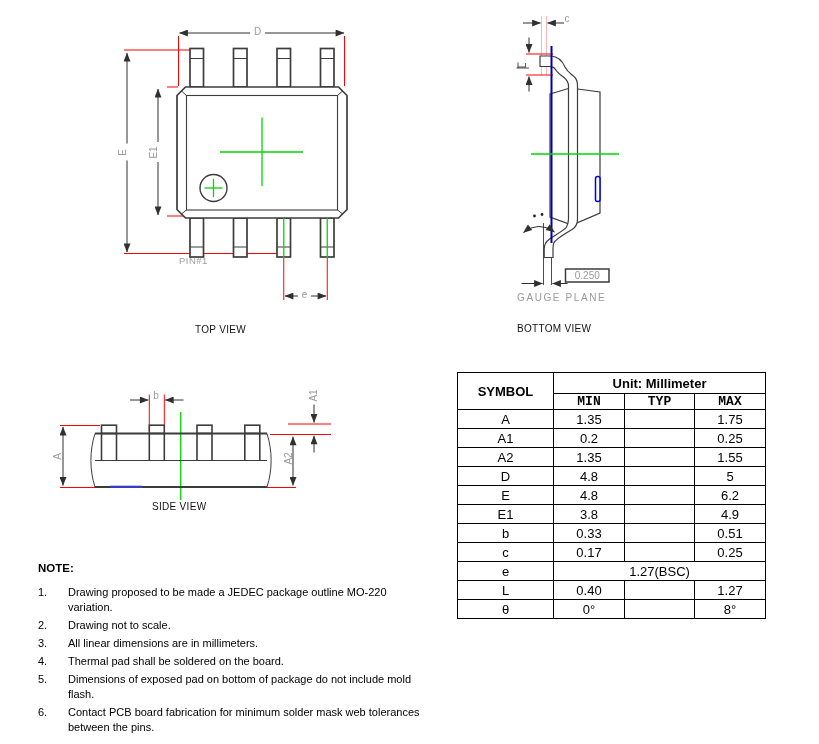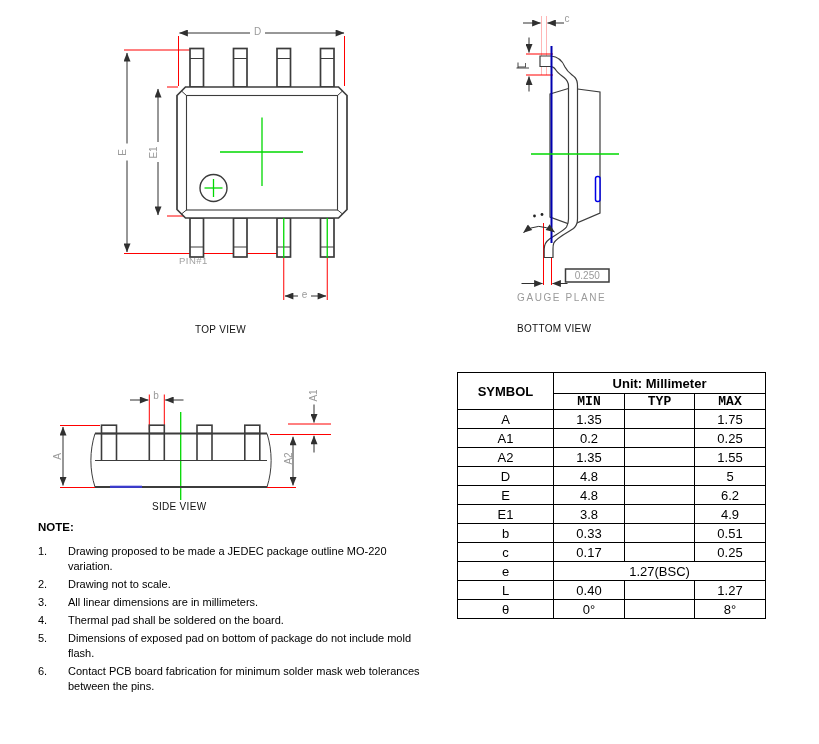--- a/index.html
+++ b/index.html
@@ -9,21 +9,21 @@
   .view-label{position:absolute;font-size:10px;color:#111;letter-spacing:.3px;white-space:nowrap;}
   
   .dims{position:absolute;left:457px;top:372px;border-collapse:collapse;table-layout:fixed;
         width:308px;font-family:"Liberation Sans",sans-serif;font-size:13px;color:#000;background:#fff;}
   .dims td,.dims th{border:1px solid #000;text-align:center;vertical-align:middle;padding:0;overflow:hidden;}
   .dims th{font-weight:bold;}
   .dims tr.r1{height:21px;}
   .dims tr.r2{height:14px;font-family:Liberation Mono, monospace;}
   .dims tr.dr{height:19px;}
   
-  .notes{position:absolute;left:38px;top:520px;width:402px;font-size:11px;line-height:15px;color:#000;}
+  .notes{position:absolute;left:38px;top:561px;width:402px;font-size:11px;line-height:15px;color:#000;}
   .notes-header{font-weight:bold;font-size:11.5px;margin:0 0 9px 0;}
   .note-item{display:flex;margin:0 0 3px 0;}
   .note-num{width:30px;flex:none;}
   .note-text{width:365px;}
   svg text{font-family:"Liberation Sans",sans-serif;}
   .cadlbl{fill:#9a9a9a;font-size:10px;}
 </style>
 </head>
 <body>
 

